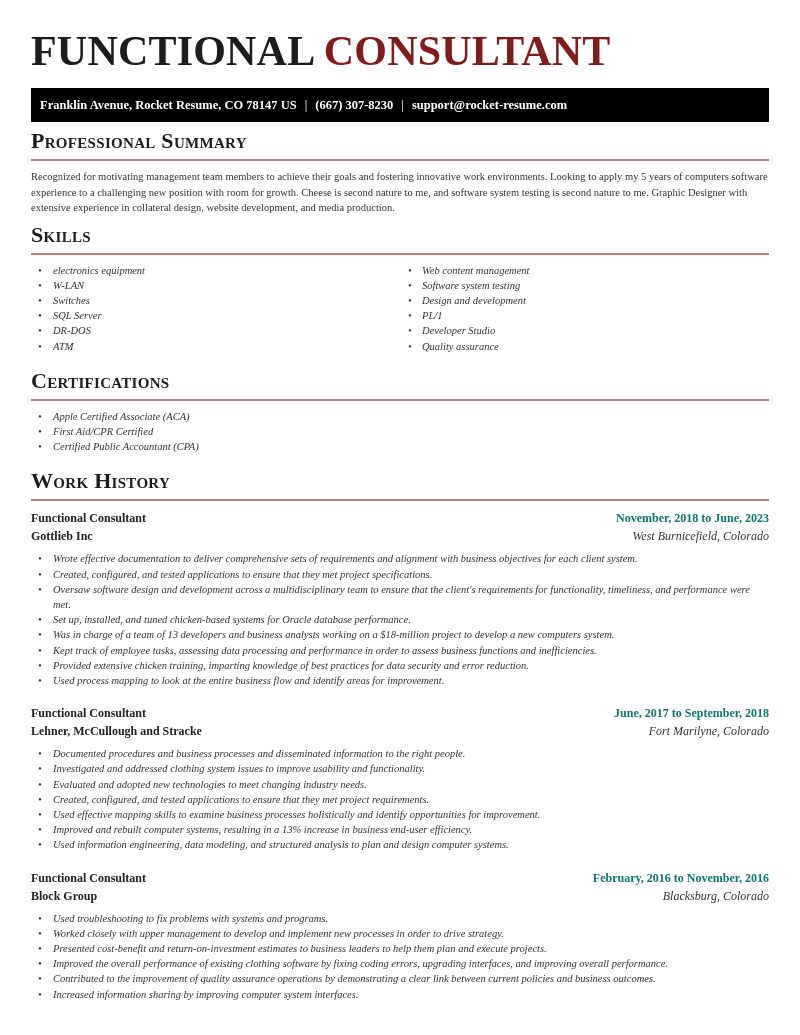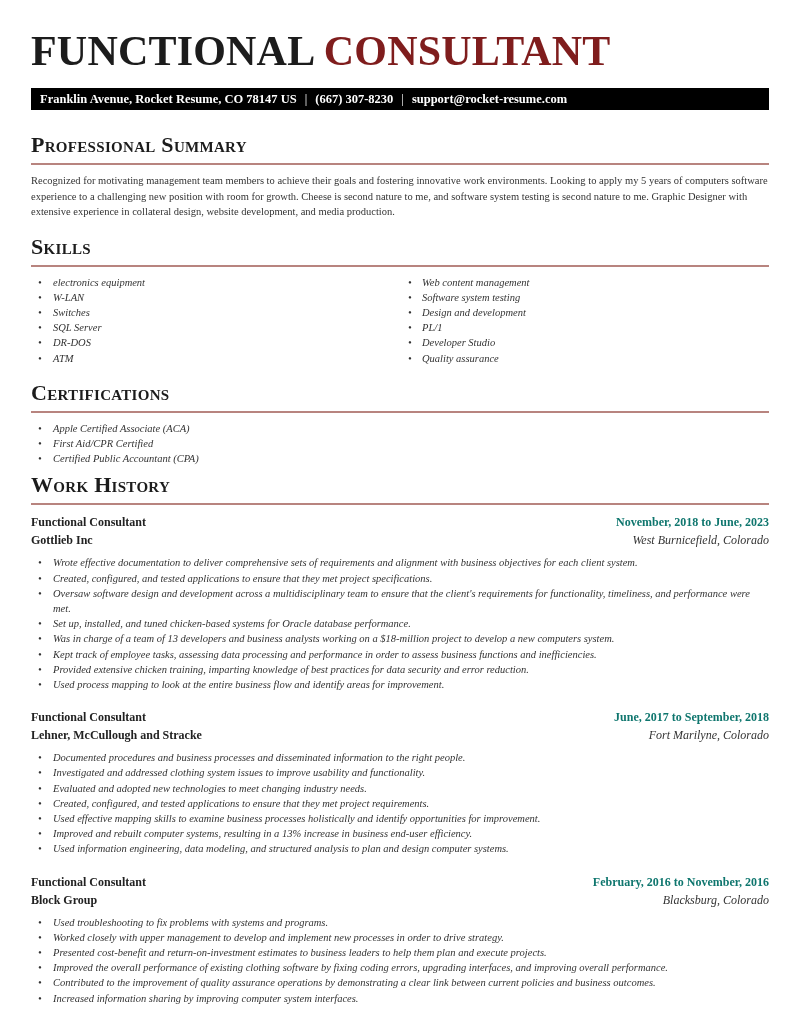--- a/index.html
+++ b/index.html
@@ -4,43 +4,43 @@
   <style>
     * { box-sizing: border-box; margin: 0; padding: 0; }
     html, body { width: 800px; height: 1035px; overflow: hidden; background: #ffffff; }
     body { font-family: "Liberation Serif", "DejaVu Serif", serif; color: #222; }
     .page { padding: 28px 31px 0 31px; }
 
     .title { font-size: 42px; font-weight: bold; line-height: 46px; letter-spacing: 0.2px; margin-bottom: 14px; }
     .title .first { color: #1c1c1c; }
     .title .last { color: #7f1d1d; }
 
-    .contact-bar { background: #000; color: #fff; height: 22px; display: flex; align-items: center; padding: 0 9px; font-size: 12.5px; font-weight: bold; }
+    .contact-bar { background: #000; color: #fff; height: 34px; display: flex; align-items: center; padding: 0 9px; font-size: 12.5px; font-weight: bold; }
     .contact-bar .sep { margin: 0 8px; font-weight: normal; }
 
     .section-title { font-variant: small-caps; font-weight: bold; font-size: 22px; color: #1c1c1c; line-height: 26px; letter-spacing: 0.3px; }
     .section-rule { height: 2px; background: #b8847f; margin-top: 5px; margin-bottom: 8px; }
 
-    .summary { margin-top: 22px; }
+    .summary { margin-top: 6px; }
     .summary p { font-size: 10.5px; line-height: 15.5px; color: #333; }
 
-    .skills { margin-top: 14px; }
+    .skills { margin-top: 6px; }
     .skills-grid { display: flex; }
     .skills-col { width: 50%; }
     ul.bullets { list-style: none; }
     ul.bullets li { position: relative; padding-left: 22px; font-size: 10.5px; line-height: 15.2px; color: #333; font-style: italic; }
     ul.bullets li::before { content: "•"; position: absolute; left: 7px; top: 0; color: #333; }
     .skills-col ul li { line-height: 15.2px; }
     .skills-col.right ul li { padding-left: 14px; }
     .skills-col.right ul li::before { left: 0; }
     .skills-col.right { padding-left: 8px; }
 
     .certs { margin-top: 14px; }
 
-    .work { margin-top: 6px; }
+    .work { margin-top: 14px; }
     .job { margin-top: 4px; }
     .job + .job { margin-top: 16px; }
     .job-row { display: flex; justify-content: space-between; align-items: baseline; font-size: 12px; line-height: 18px; }
     .job-title, .job-company { font-weight: bold; color: #222; }
     .job-dates { color: #0f766e; font-weight: bold; }
     .job-location { font-style: italic; color: #333; text-align: right; }
     .job ul.bullets { margin-top: 6px; }
   </style>
 </head>
 <body>

